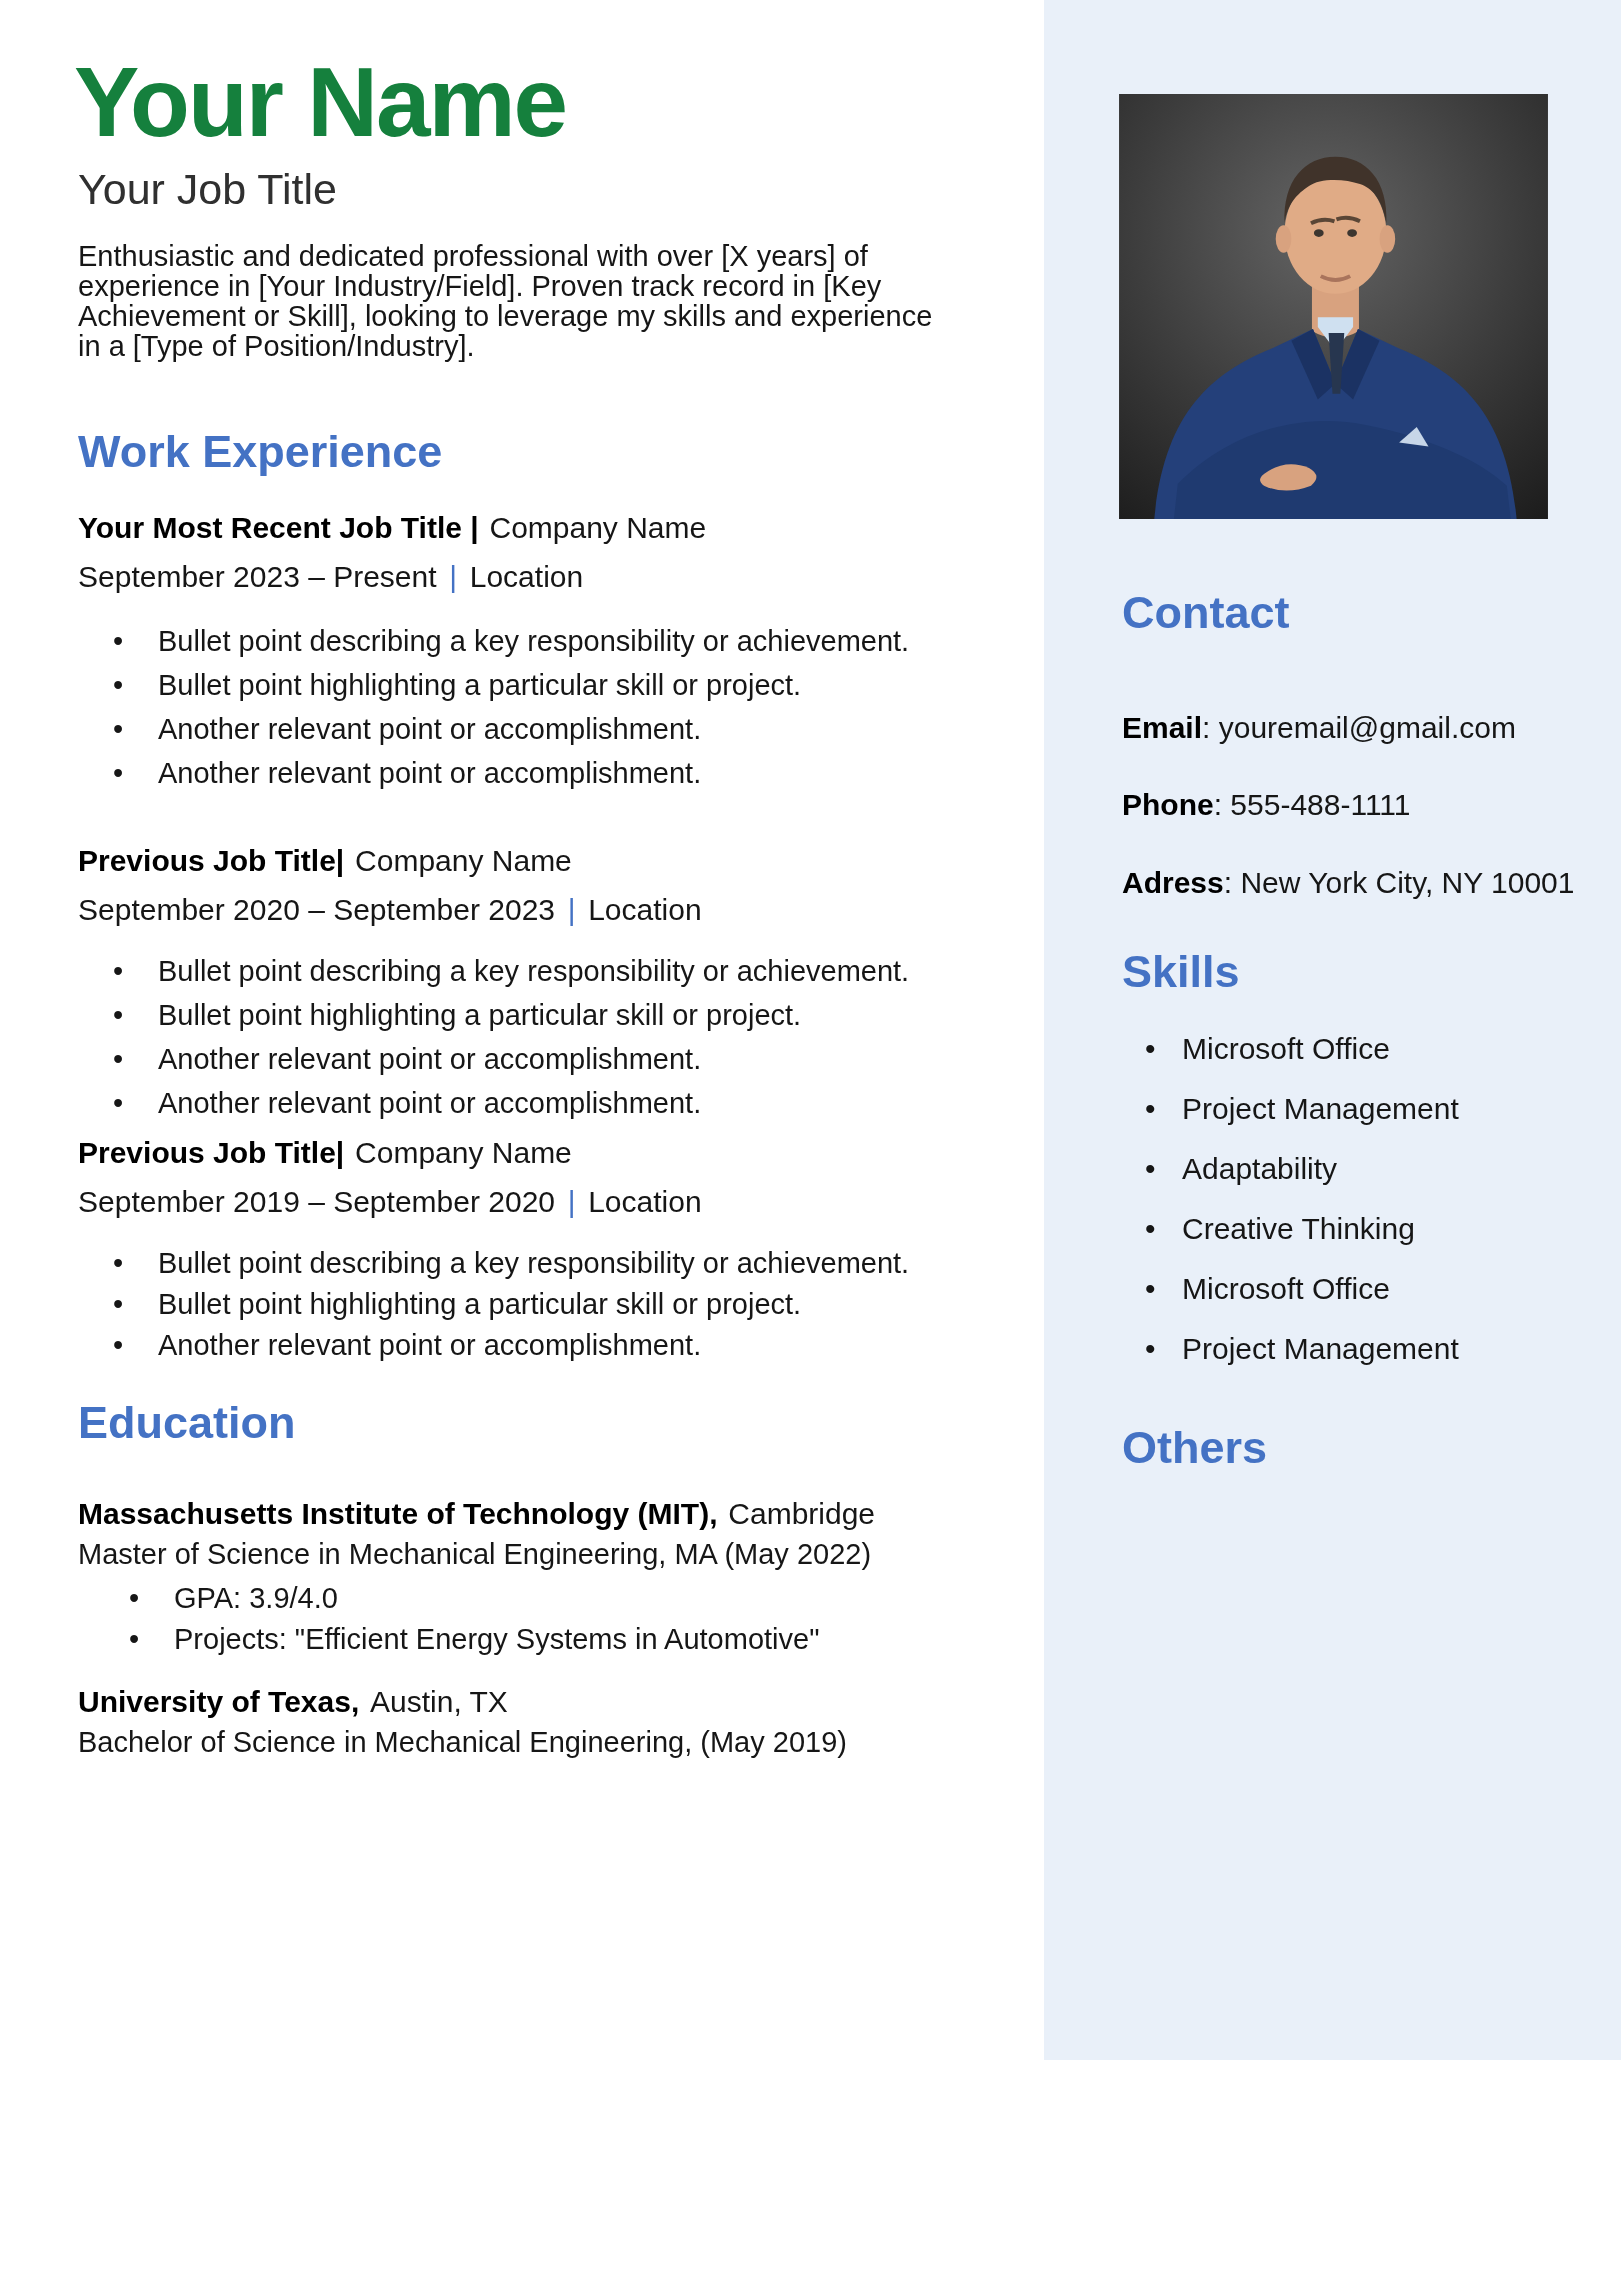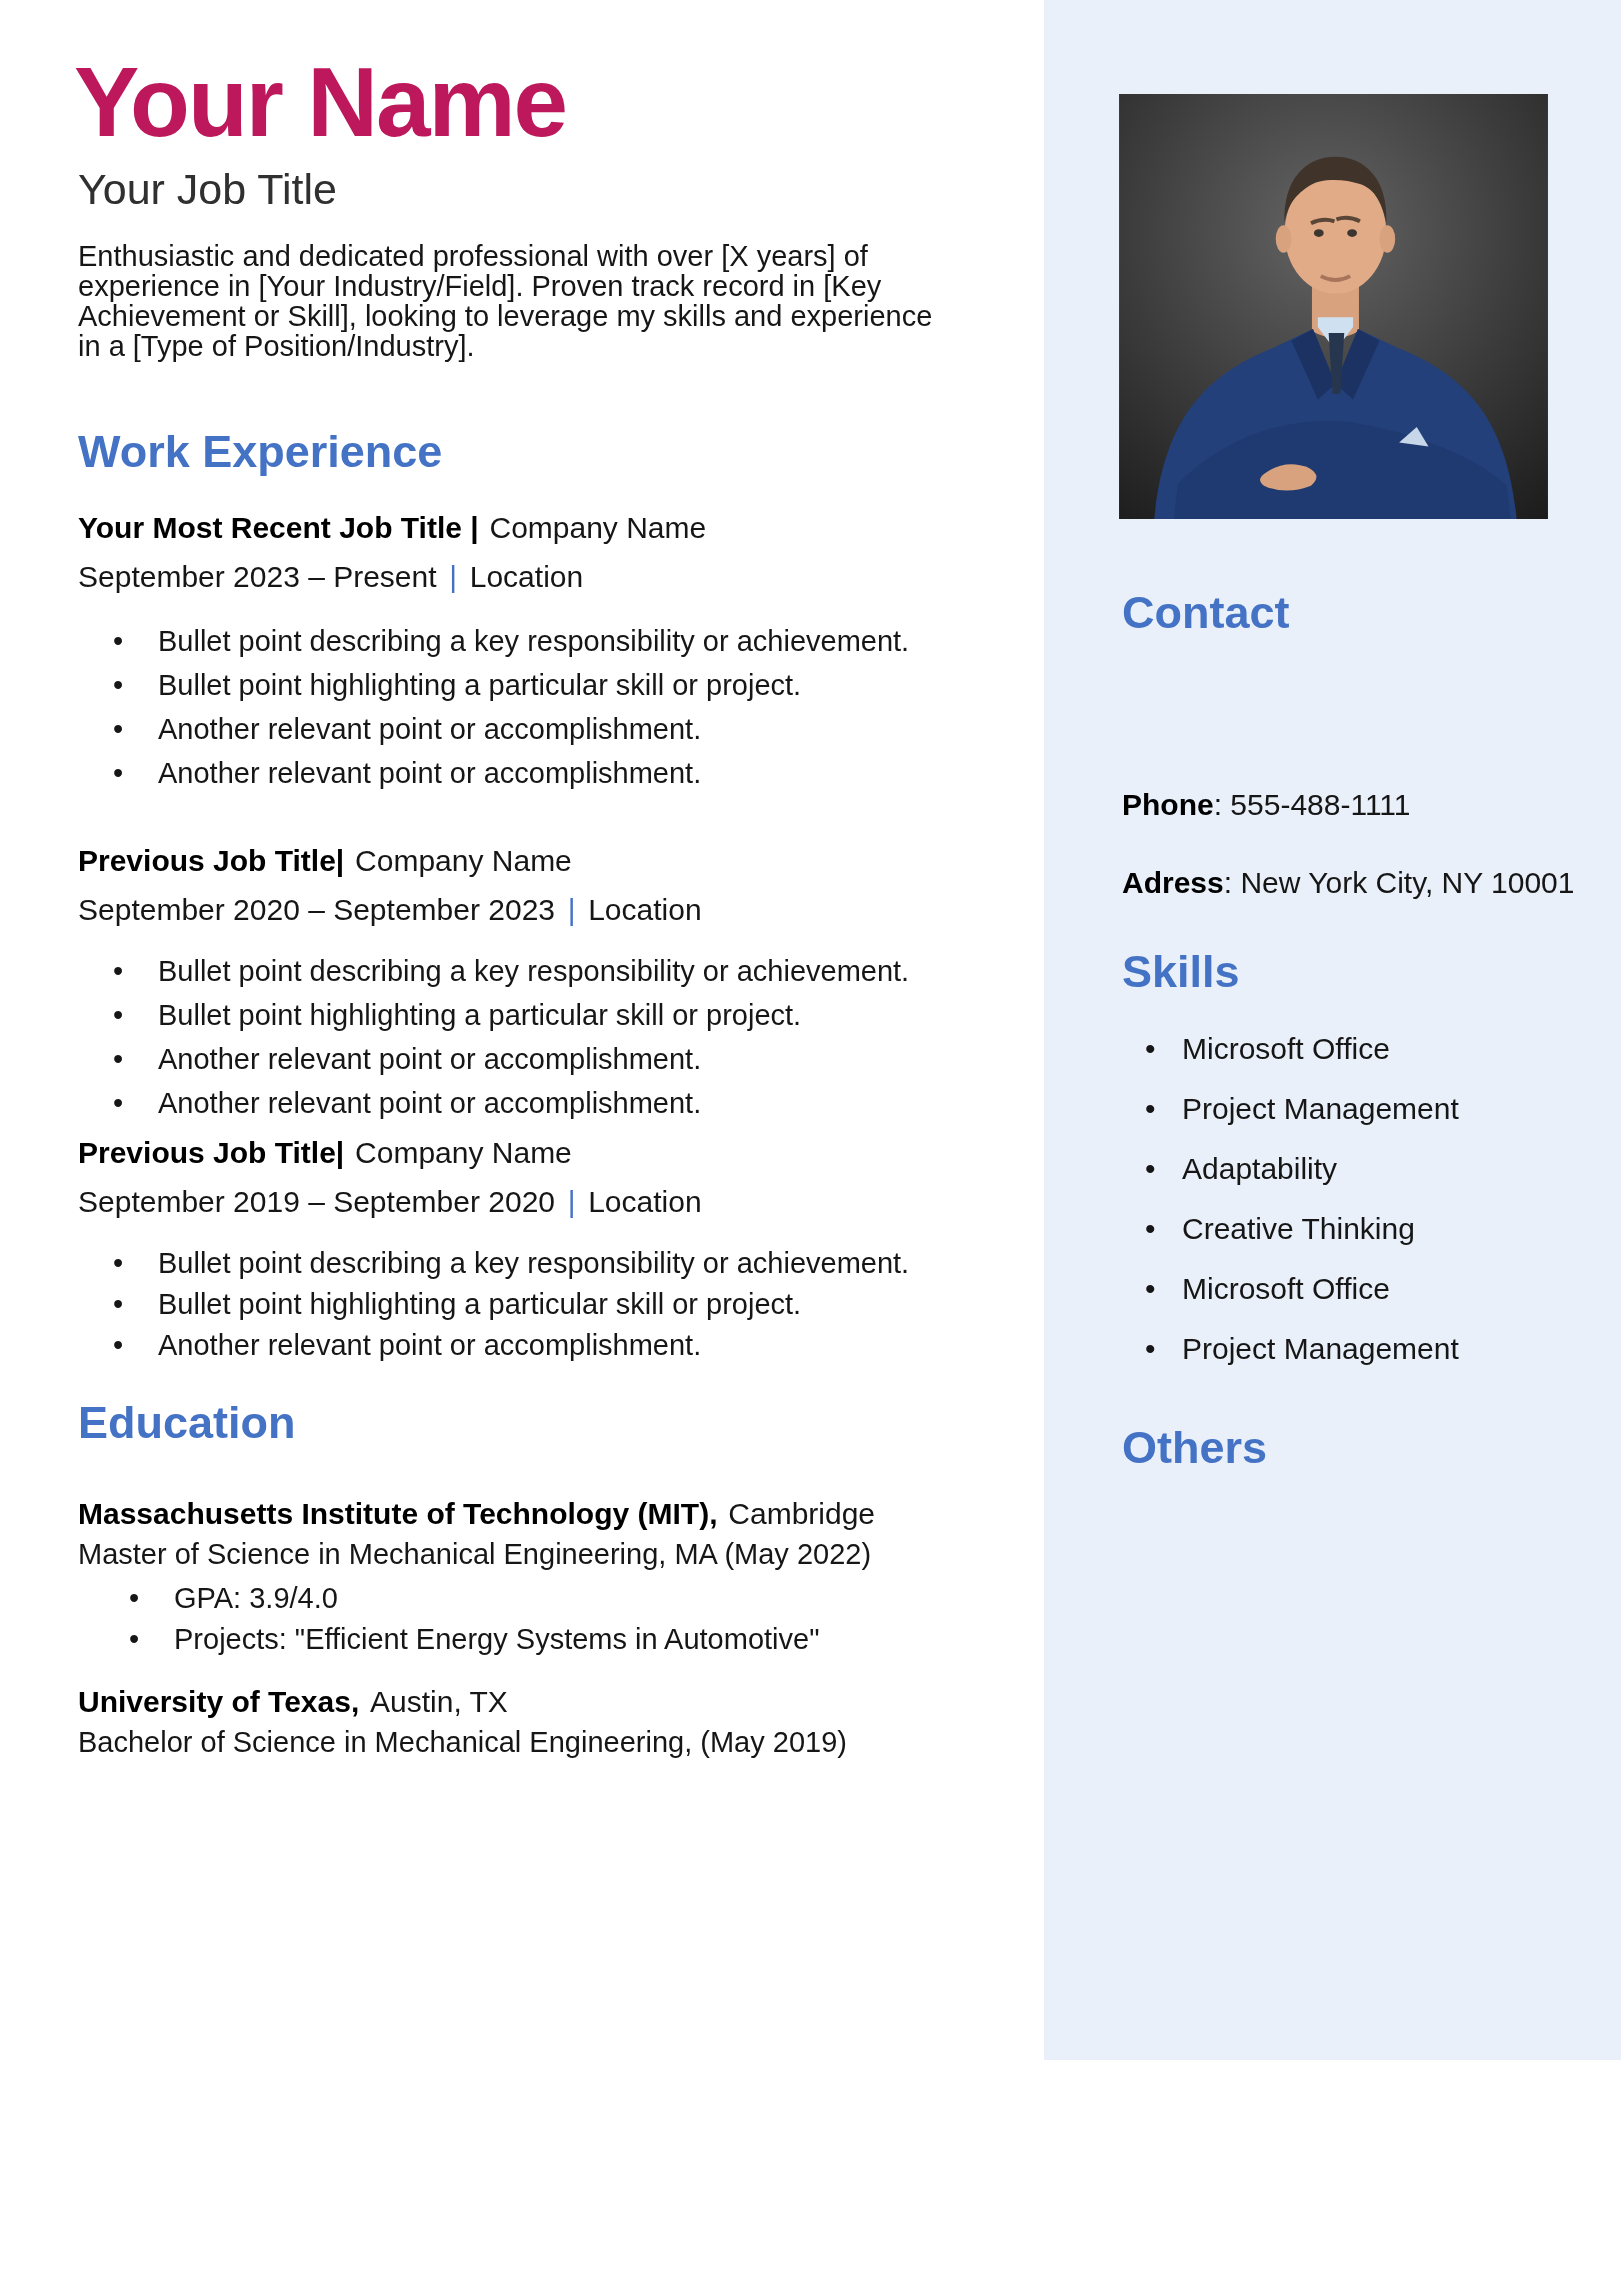--- a/index.html
+++ b/index.html
@@ -5,21 +5,21 @@
   html,body{margin:0;padding:0;background:#888;}
   .page{
     position:relative;width:1621px;height:2293px;background:#ffffff;
     font-family:"Liberation Sans","DejaVu Sans",sans-serif;color:#161616;
     overflow:hidden;margin:0 auto;
   }
   
   .abs{position:absolute;}
   .name{
     left:74px;top:49px;font-size:98px;line-height:1.1;font-weight:600;
-    letter-spacing:-2px;color:#be185d;margin:0;
+    letter-spacing:-2px;color:#15803d;margin:0;
   }
   .jobtitle{left:78px;top:163px;font-size:43px;line-height:1.25;font-weight:400;color:#303030;}
   .summary{left:78px;top:241px;width:863px;font-size:29px;line-height:30px;margin:0;color:#161616;}
   .sec{font-size:45px;line-height:1.1;font-weight:700;color:#4472C4;margin:0;}
   .jobline{font-size:30px;line-height:39px;color:#161616;}
   .jobline .b{font-weight:700;color:#000;}
   .company{margin-left:10.8px;}
   .dateline{font-size:30px;line-height:39px;color:#161616;}
   .pipe-blue{color:#4472C4;margin:0 12.7px;}
   .bullets{font-size:29px;color:#161616;}
@@ -171,20 +171,21 @@
         <path d="M246,130 q-12,-6 -24,-2" stroke="#5a4636" stroke-width="4" fill="none"></path>
         <ellipse cx="204" cy="142" rx="5" ry="4" fill="#3c3630"></ellipse>
         <ellipse cx="238" cy="142" rx="5" ry="4" fill="#3c3630"></ellipse>
 
         <path d="M206,186 q15,8 30,0" stroke="#a9745c" stroke-width="4" fill="none"></path>
       </svg>
     </div>
 
     <h2 class="sec" style="left:78px;top:588px;">Contact</h2>
 
+    <div class="c-row" style="left:78px;top:708px;"><span class="b">Email</span><span>: </span><span>youremail@gmail.com</span></div>
     <div class="c-row" style="left:78px;top:785px;"><span class="b">Phone</span><span>: </span><span>555-488-1111</span></div>
     <div class="c-row" style="left:78px;top:863px;"><span class="b">Adress</span><span>: </span><span>New York City, NY 10001</span></div>
 
     <h2 class="sec" style="left:78px;top:947px;">Skills</h2>
 
     <div class="skills">
       <div class="brow">
           <span class="dot">•</span>
           <span>Microsoft Office</span>
         </div>

